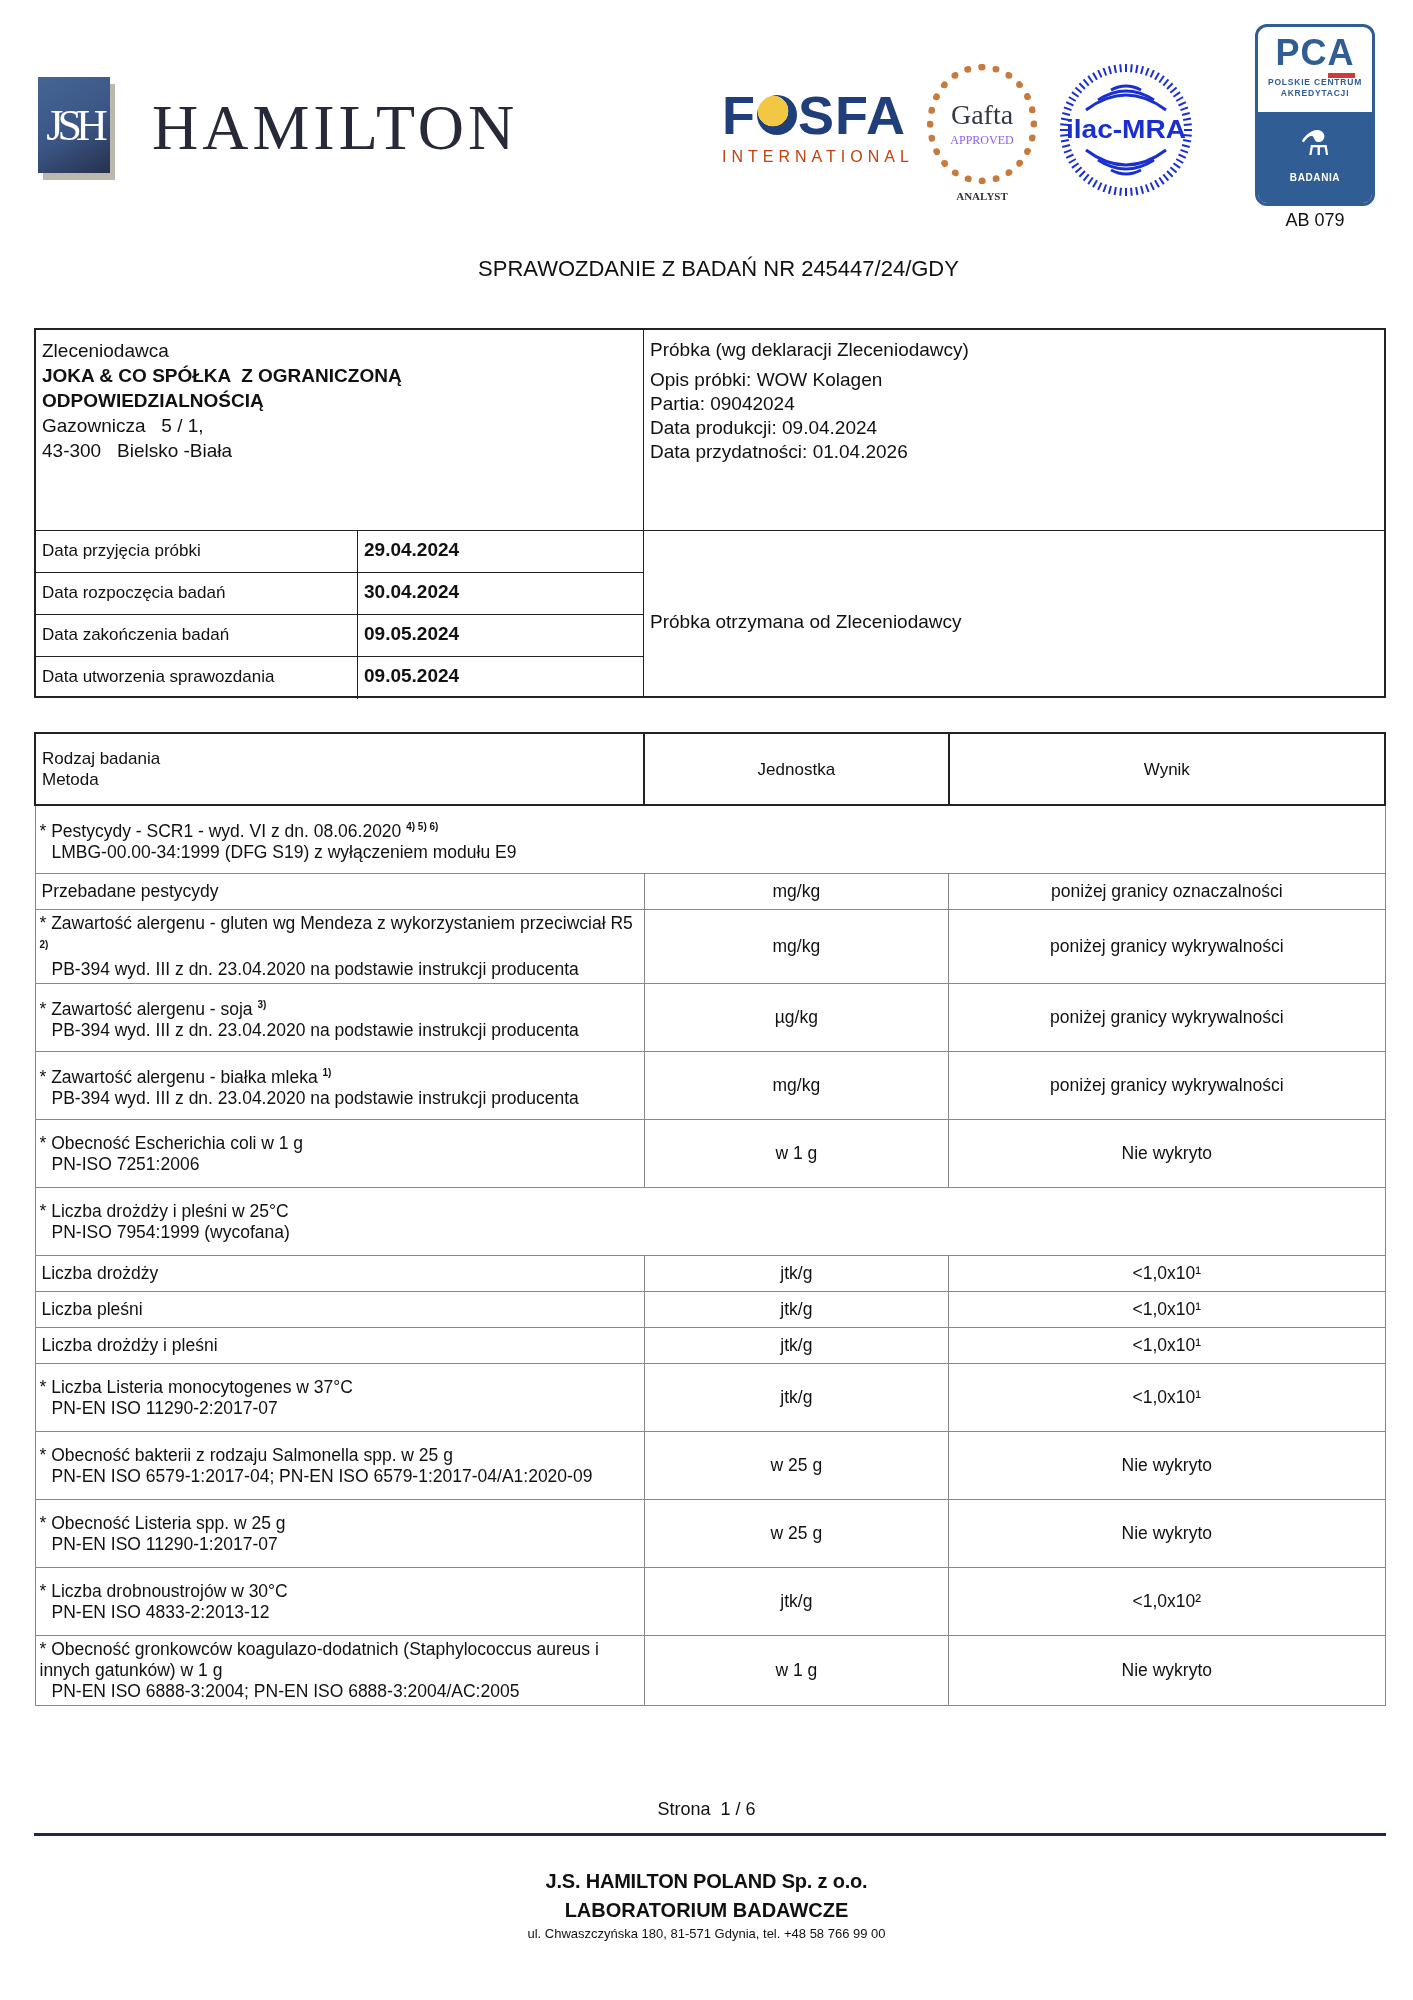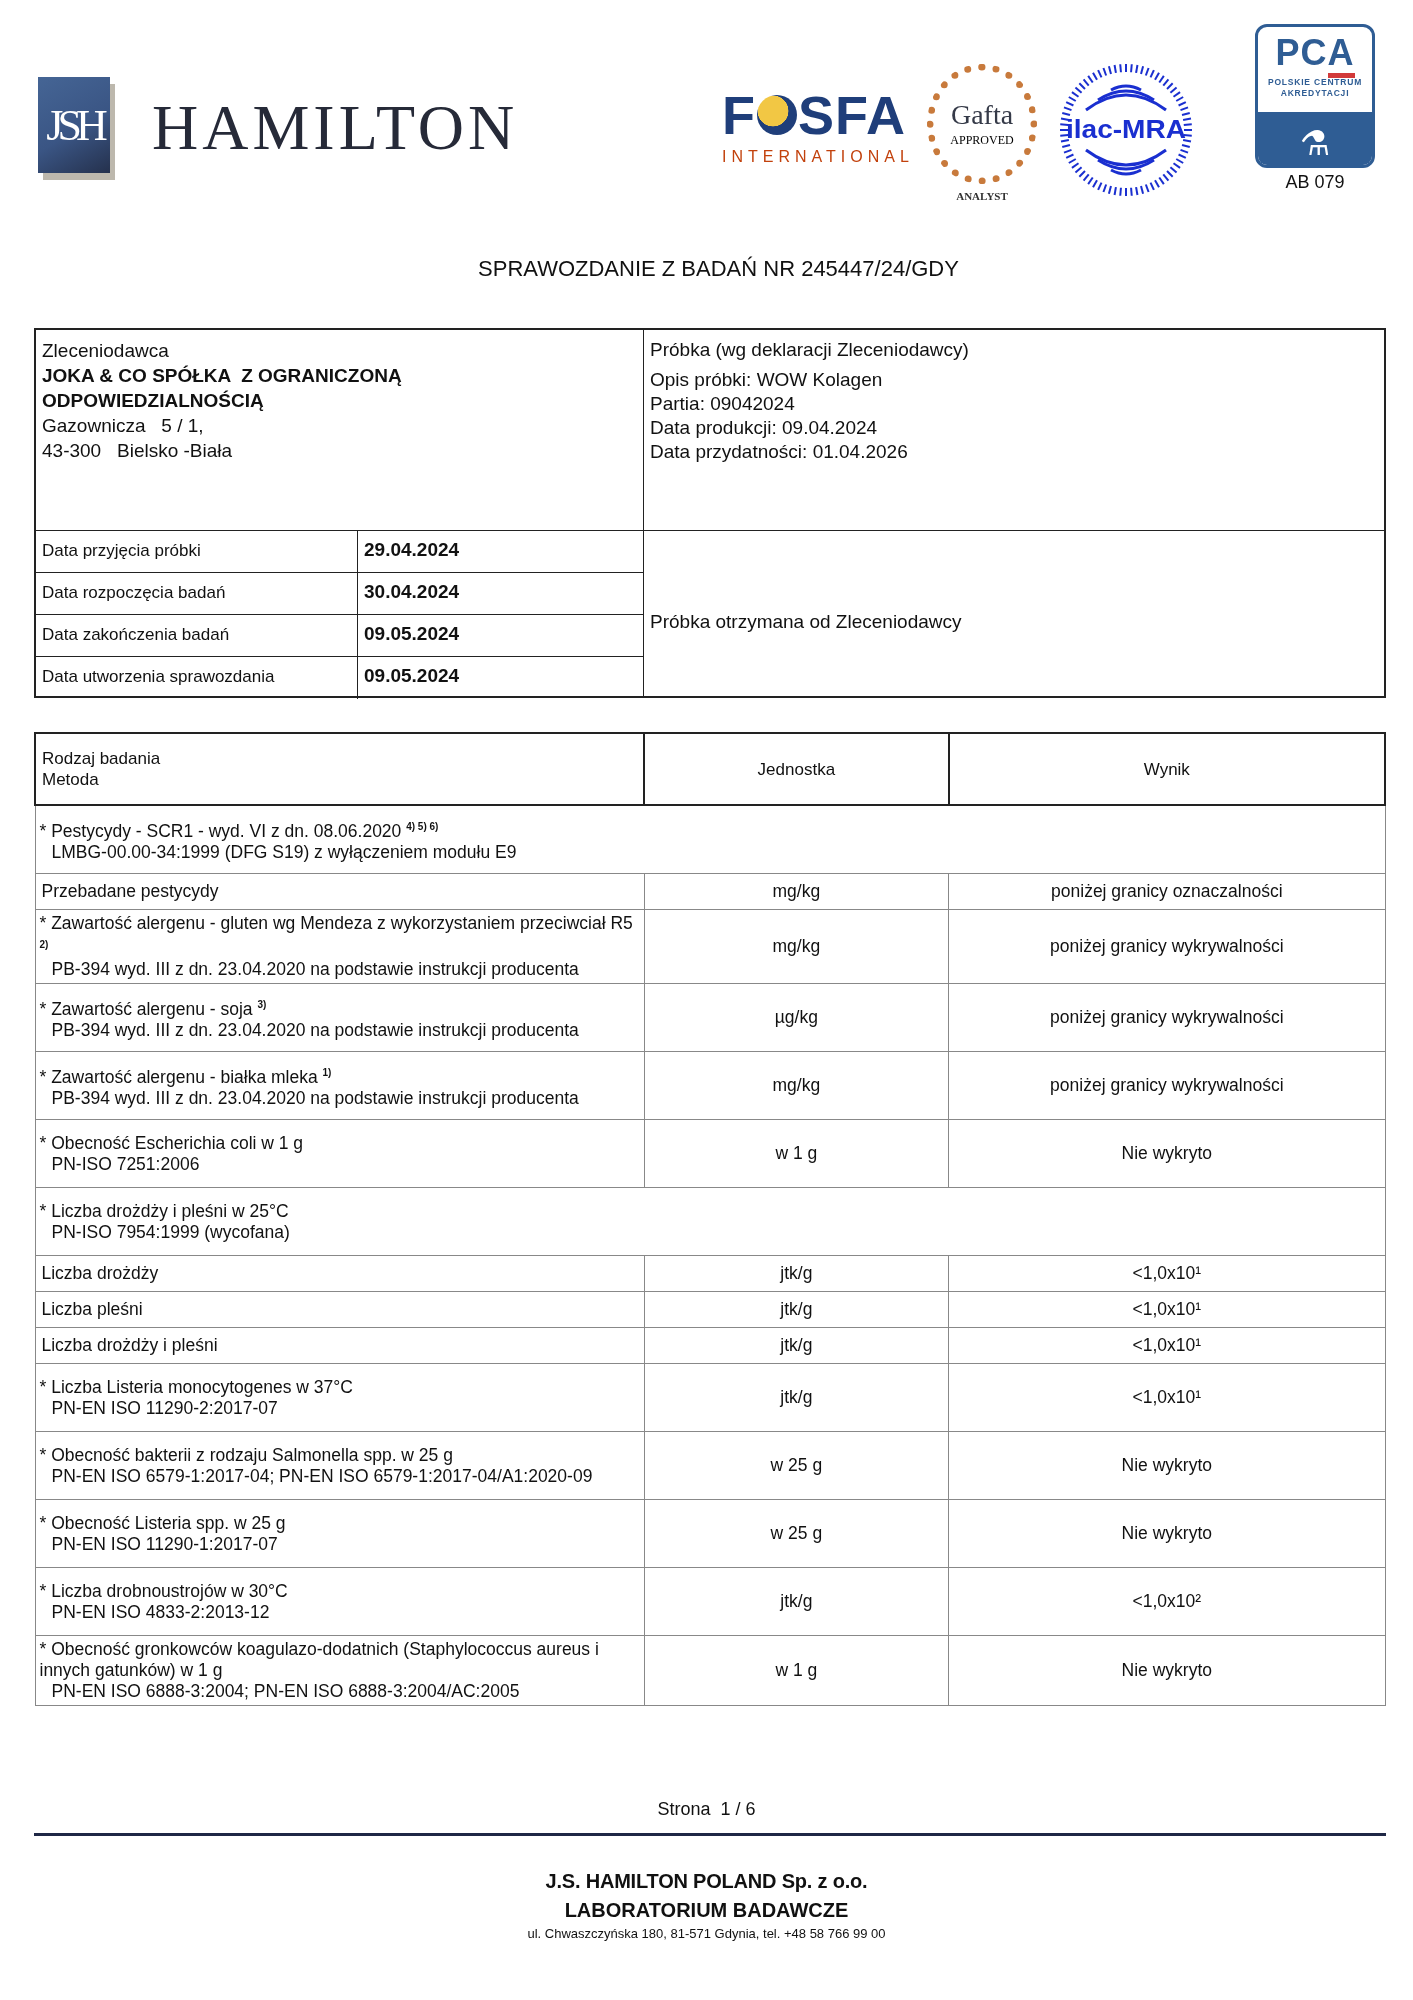--- a/index.html
+++ b/index.html
@@ -16,28 +16,28 @@
   .hamilton-word { margin-left: 22px; font-family: "Liberation Serif", serif; font-size: 64px; letter-spacing: 4px; color: #262a38; line-height: 1; margin-top: 4px; }
 
   .fosfa-logo { position: absolute; left: 722px; top: 88px; width: 190px; }
   .fosfa-word { font-family: "Liberation Sans", sans-serif; font-weight: bold; font-size: 54px; color: #1f3e7a; line-height: 1; letter-spacing: 1px; display: flex; align-items: center; }
   .fosfa-globe { display: inline-block; width: 40px; height: 40px; border-radius: 50%; background: radial-gradient(circle at 40% 40%, #f2c744 0 45%, #1f3e7a 46% 100%); margin: 0 1px; }
   .fosfa-sub { font-size: 16px; letter-spacing: 5px; color: #c2410c; margin-top: 6px; }
 
   .gafta-logo { position: absolute; left: 922px; top: 64px; width: 120px; height: 140px; text-align: center; }
   .gafta-ring { width: 110px; height: 120px; margin: 0 auto; border-radius: 50%; border: 7px dotted #c87a3c; display: flex; flex-direction: column; align-items: center; justify-content: center; }
   .gafta-word { font-family: "Liberation Serif", serif; font-size: 28px; color: #353a48; line-height: 1; }
-  .gafta-approved { font-family: "Liberation Serif", serif; font-size: 12px; color: #000000; margin-top: 4px; }
+  .gafta-approved { font-family: "Liberation Serif", serif; font-size: 12px; color: #8b5cf6; margin-top: 4px; }
   .gafta-analyst { font-family: "Liberation Serif", serif; font-weight: bold; font-size: 11px; color: #333; margin-top: 6px; }
 
   .ilac-logo { position: absolute; left: 1056px; top: 60px; width: 140px; height: 140px; }
   .ilac-logo svg { width: 140px; height: 140px; }
 
   .pca-logo { position: absolute; left: 1255px; top: 24px; width: 120px; }
-  .pca-badge { width: 120px; height: 144px; border: 3px solid #2f5d94; border-radius: 12px; overflow: hidden; background: #fff; }
+  .pca-badge { width: 120px; height: 182px; border: 3px solid #2f5d94; border-radius: 12px; overflow: hidden; background: #fff; }
   .pca-top { height: 85px; text-align: center; padding-top: 8px; }
   .pca-word { font-weight: bold; font-size: 36px; color: #2f5d94; line-height: 1; letter-spacing: 1px; }
   .pca-word .a { color: #2f5d94; border-bottom: 5px solid #d23a3a; }
   .pca-sub { font-size: 8.5px; font-weight: bold; color: #2f5d94; letter-spacing: 0.8px; margin-top: 6px; line-height: 1.3; }
   .pca-bottom { height: 95px; background: #2f5d94; color: #fff; text-align: center; padding-top: 14px; }
   .pca-flask { font-size: 34px; line-height: 1; }
   .pca-badania { font-size: 10px; font-weight: bold; margin-top: 12px; letter-spacing: 0.6px; }
   .pca-code { text-align: center; font-size: 18px; margin-top: 4px; color: #111; }
 
   

